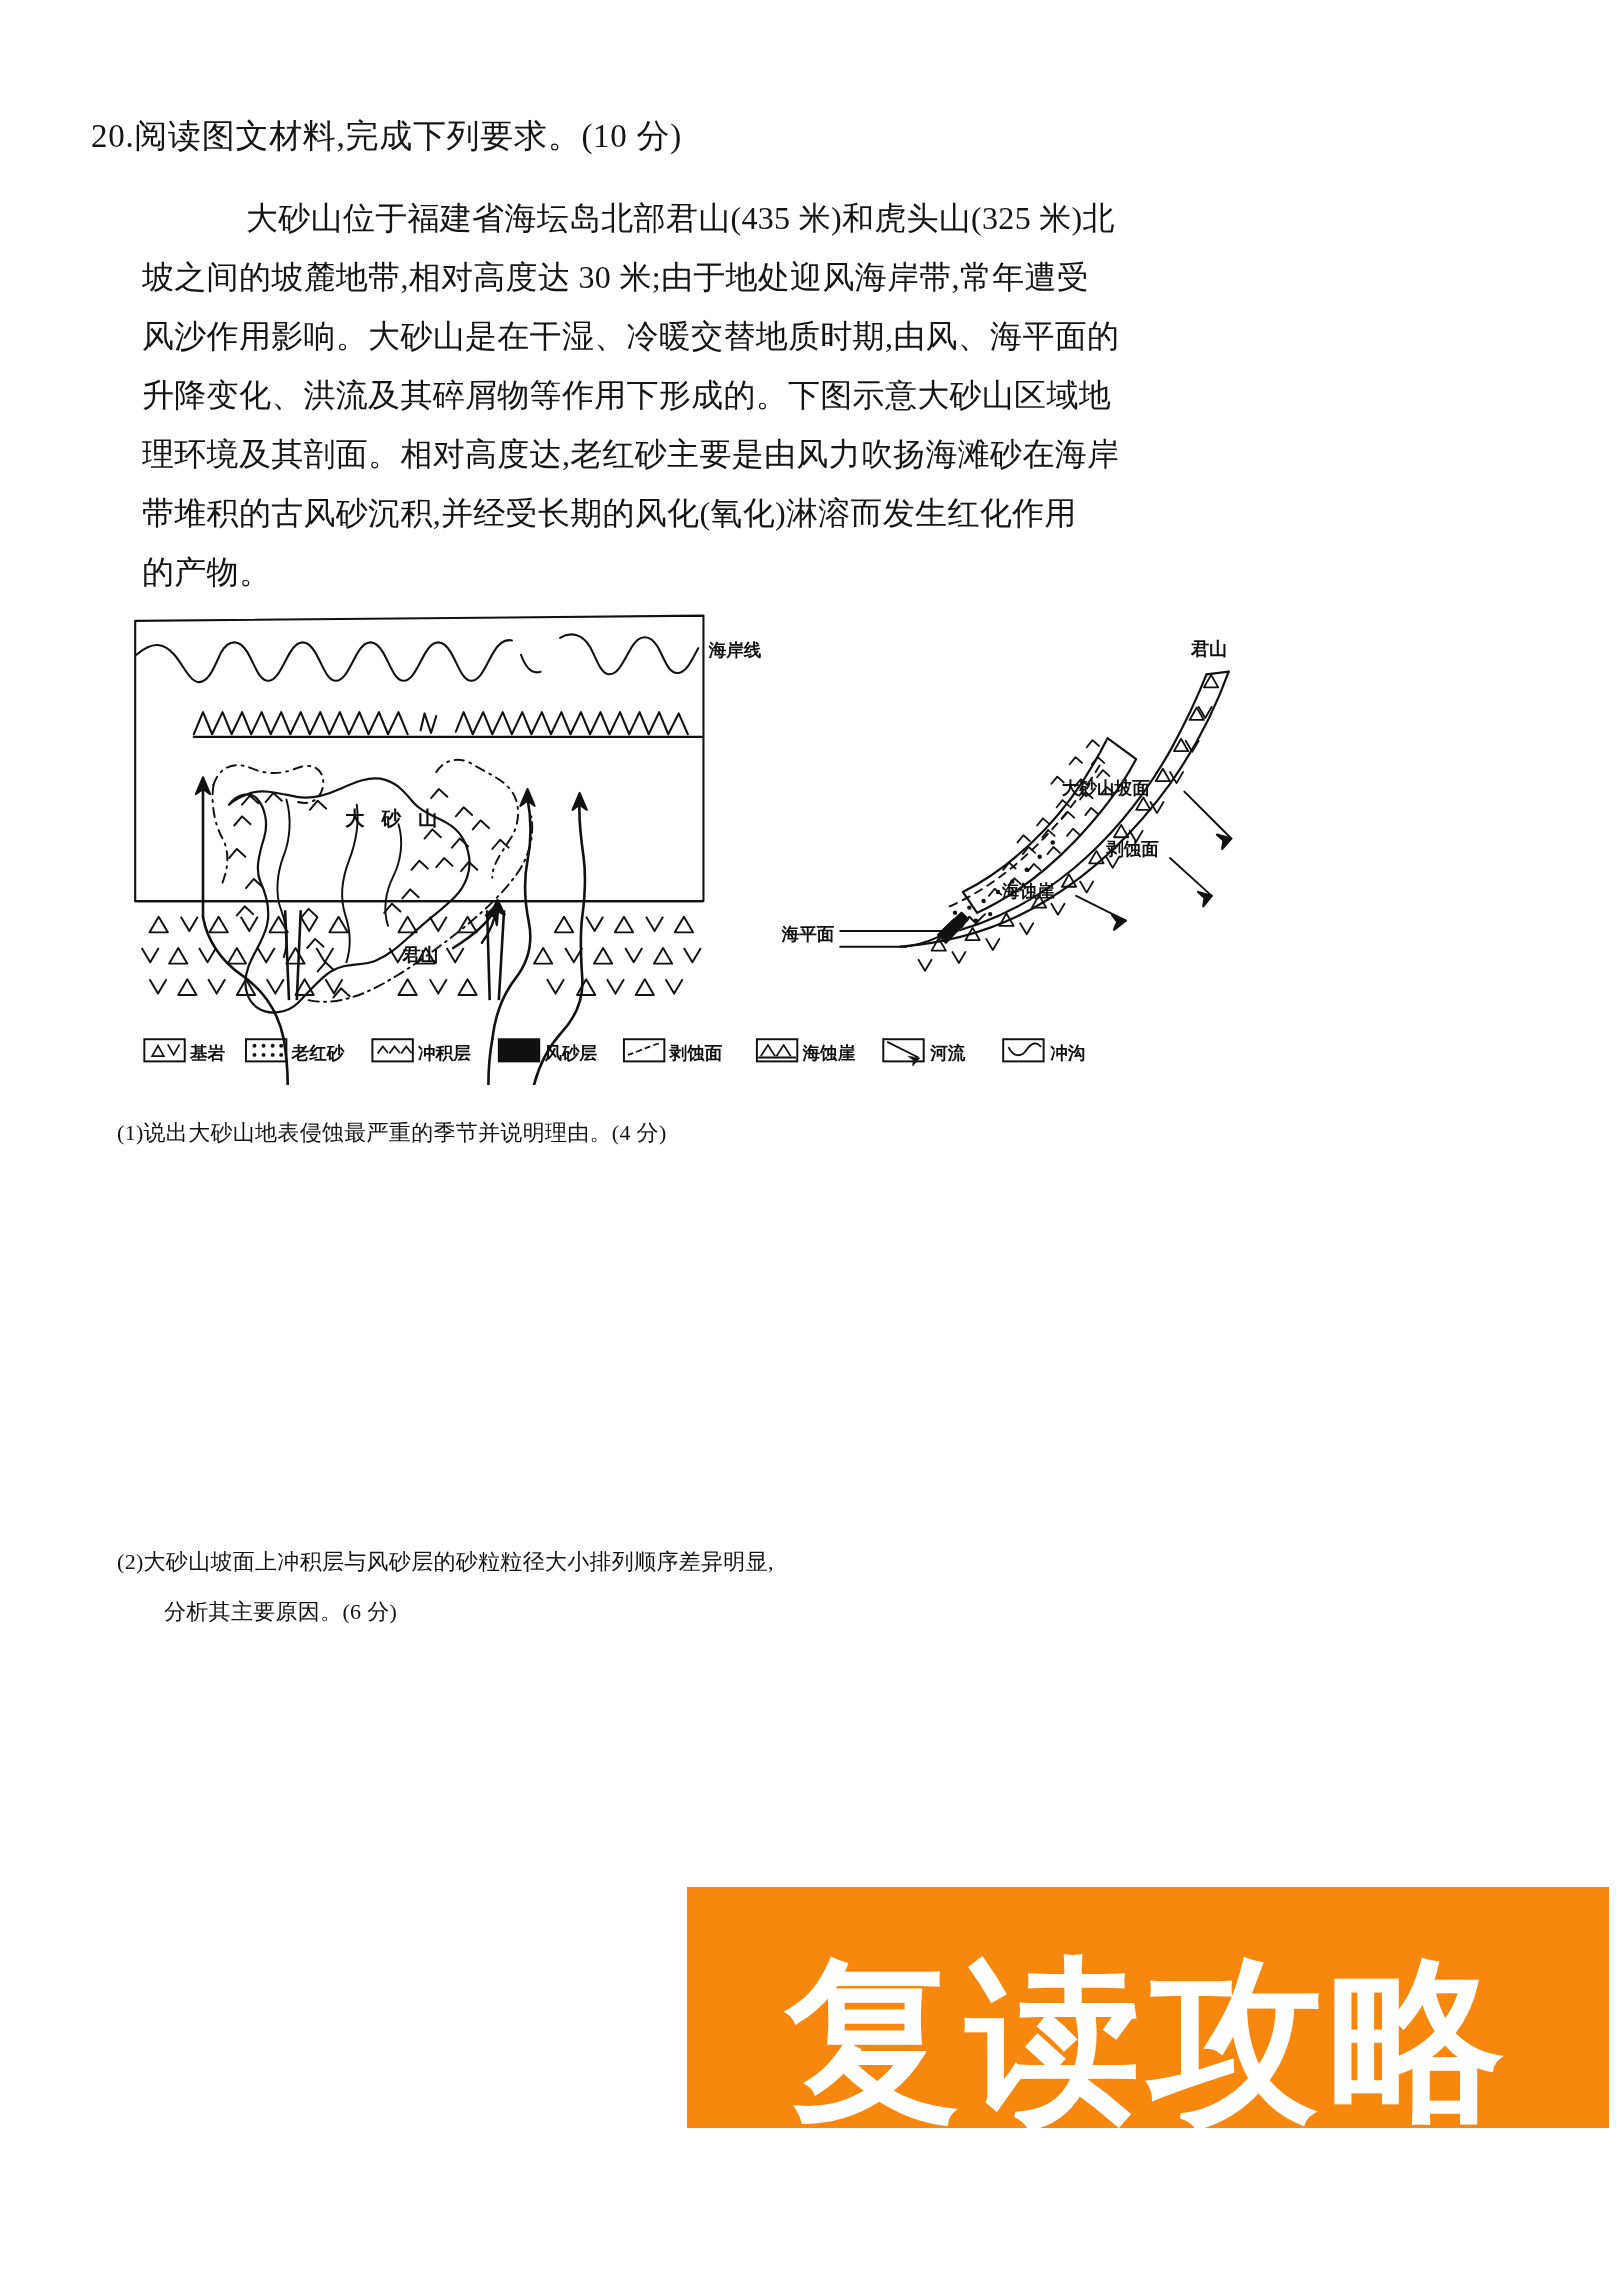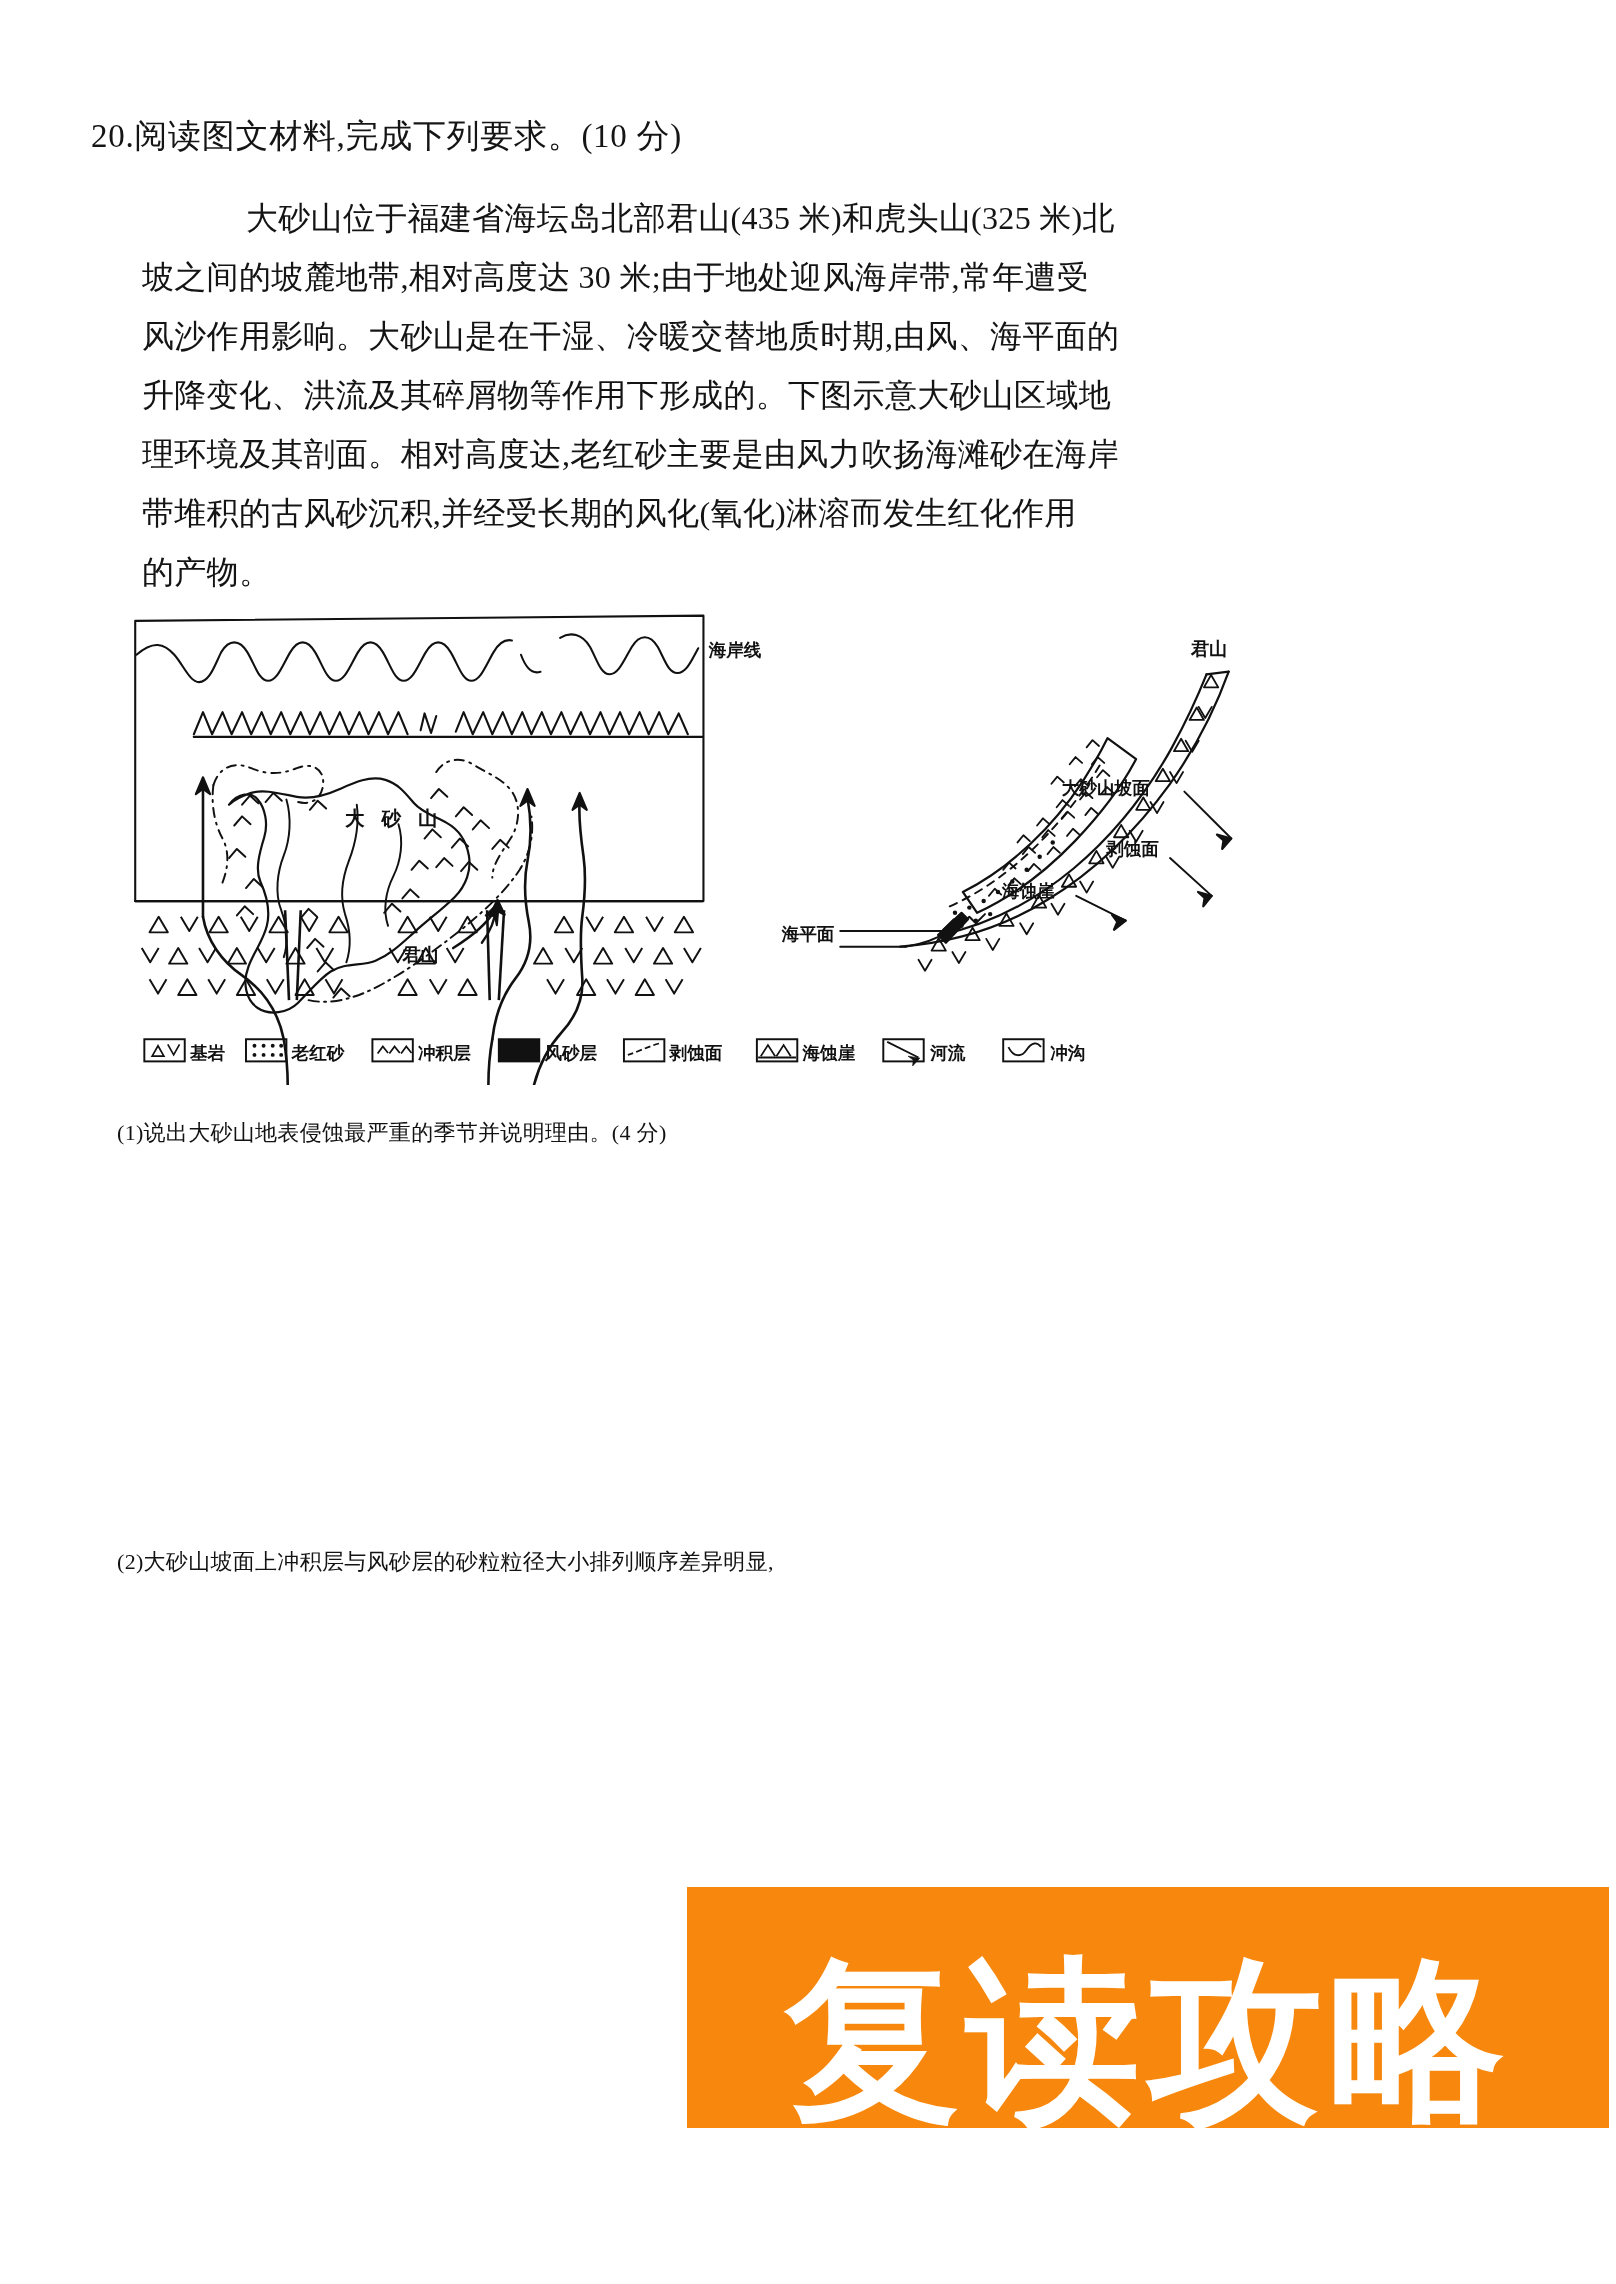--- a/index.html
+++ b/index.html
@@ -452,20 +452,21 @@
       </g>
     </svg>
   </div>
 
   <div class="subq" id="subq1">
     <span>(1)说出大砂山地表侵蚀最严重的季节并说明理由。(4 分)</span>
   </div>
 
   <div class="subq" id="subq2">
     <span>(2)大砂山坡面上冲积层与风砂层的砂粒粒径大小排列顺序差异明显,</span>
+    <span class="cont">分析其主要原因。(6 分)</span>
   </div>
 
   <div class="banner" style="background: rgb(247, 136, 13);">
     <span class="banner-text" style="color: rgb(255, 255, 255);">复读攻略</span>
   </div>
 
 </div>
 
 
 </body></html>

